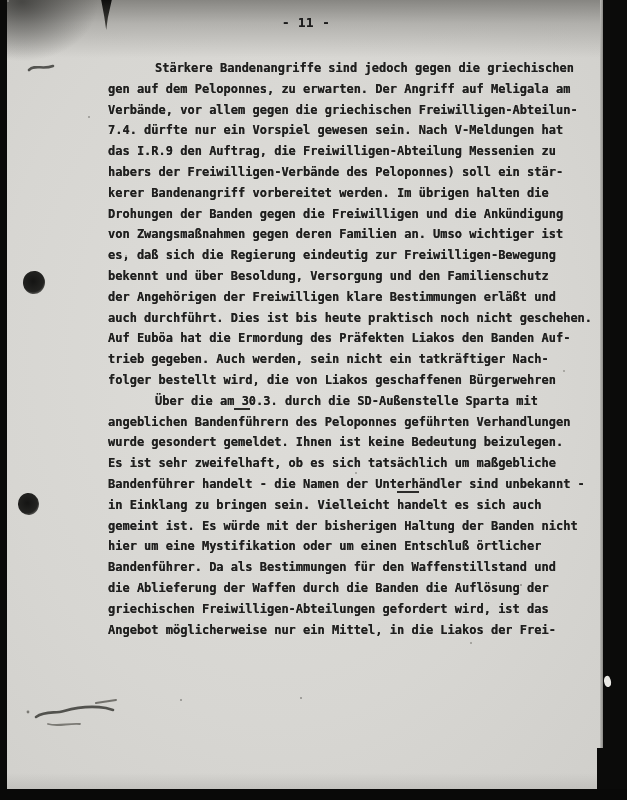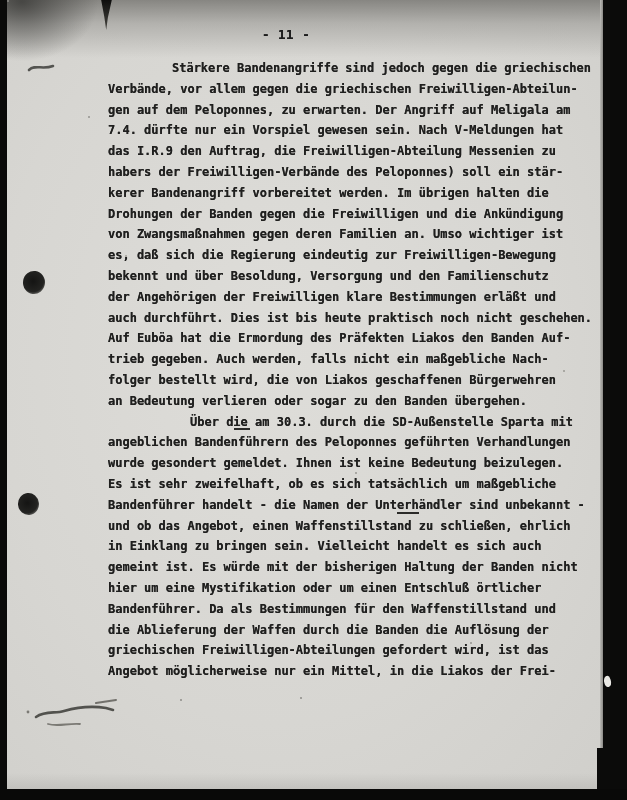--- a/index.html
+++ b/index.html
@@ -51,35 +51,34 @@
   }
   
   .hole{position:absolute;border-radius:50%;
     background:radial-gradient(circle at 45% 45%, #141413 0%, #232321 60%, rgba(70,70,66,0.55) 85%, rgba(70,70,66,0) 100%);}
   .hole1{left:23px;top:271px;width:22px;height:23px;transform:rotate(8deg);}
   .hole2{left:18px;top:493px;width:21px;height:22px;transform:rotate(-6deg);}
   
   .pencil{position:absolute;pointer-events:none;}
   
   .page-number{
-    position:absolute;left:262px;top:15px;
+    position:absolute;left:282px;top:15px;
     font-size:12.5px;font-weight:700;color:#1c1c1c;letter-spacing:0.5px;
     text-shadow:0 0 0.5px rgba(25,25,25,0.85);
     white-space:pre;
-    margin-top:12px;
   }
   .doc-text{
     position:absolute;left:108px;top:58px;width:500px;
     font-size:12px;font-weight:700;color:#1f1f1e;
     text-shadow:0 0 0.4px rgba(25,25,25,0.8);
   }
   .line{
     position:relative;height:20.8px;line-height:20.8px;white-space:pre;
   }
-  .line.indent{padding-left:6.5ch;text-align:center;}
+  .line.indent{padding-left:6.5ch;}
   .umark{
     position:absolute;bottom:2px;height:0;border-bottom:2px solid #2b2b29;
   }
   
   .specks{position:absolute;left:0;top:0;width:2px;height:2px;border-radius:50%;background:#8e8d89;
     box-shadow:
       81px 116px 0 #94938f,
       513px 584px 0 #8a8985,
       173px 699px 0 #8e8d89,
       463px 642px 0 #96958f,
@@ -98,44 +97,42 @@
   <div class="tear-notch"></div>
   <div class="bottom-shade"></div>
   <div class="specks"></div>
 </div>
 
 <div class="page-number">- 11 -</div>
 
 <div class="doc-text">
     <div>
       <div class="line indent">Stärkere Bandenangriffe sind jedoch gegen die griechischen</div>
+      <div class="line">gen auf dem Peloponnes, zu erwarten. Der Angriff auf Meligala am</div>
       <div class="line">Verbände, vor allem gegen die griechischen Freiwilligen-Abteilun-</div>
-      <div class="line">gen auf dem Peloponnes, zu erwarten. Der Angriff auf Meligala am</div>
       <div class="line">7.4. dürfte nur ein Vorspiel gewesen sein. Nach V-Meldungen hat</div>
       <div class="line">das I.R.9 den Auftrag, die Freiwilligen-Abteilung Messenien zu</div>
       <div class="line">habers der Freiwilligen-Verbände des Peloponnes) soll ein stär-</div>
       <div class="line">kerer Bandenangriff vorbereitet werden. Im übrigen halten die</div>
       <div class="line">Drohungen der Banden gegen die Freiwilligen und die Ankündigung</div>
       <div class="line">von Zwangsmaßnahmen gegen deren Familien an. Umso wichtiger ist</div>
       <div class="line">es, daß sich die Regierung eindeutig zur Freiwilligen-Bewegung</div>
       <div class="line">bekennt und über Besoldung, Versorgung und den Familienschutz</div>
       <div class="line">der Angehörigen der Freiwilligen klare Bestimmungen erläßt und</div>
       <div class="line">auch durchführt. Dies ist bis heute praktisch noch nicht geschehen.</div>
       <div class="line">Auf Euböa hat die Ermordung des Präfekten Liakos den Banden Auf-</div>
-      <div class="line">trieb gegeben. Auch werden, falls nicht ein maßgebliche Nach-</div>
+      <div class="line">trieb gegeben. Auch werden, sein nicht ein tatkräftiger Nach-</div>
       <div class="line">folger bestellt wird, die von Liakos geschaffenen Bürgerwehren</div>
-      <div class="line">an Bedeutung verlieren oder sogar zu den Banden übergehen.</div>
     </div>
     <div>
       <div class="line indent">Über die am 30.3. durch die SD-Außenstelle Sparta mit<span class="umark" style="left: 17.5ch; width: 2.2ch;"></span></div>
       <div class="line">angeblichen Bandenführern des Peloponnes geführten Verhandlungen</div>
       <div class="line">wurde gesondert gemeldet. Ihnen ist keine Bedeutung beizulegen.</div>
       <div class="line">Es ist sehr zweifelhaft, ob es sich tatsächlich um maßgebliche</div>
       <div class="line">Bandenführer handelt - die Namen der Unterhändler sind unbekannt -<span class="umark" style="left: 40ch; width: 3ch;"></span></div>
-      <div class="line">und ob das Angebot, einen Waffenstillstand zu schließen, ehrlich</div>
       <div class="line">in Einklang zu bringen sein. Vielleicht handelt es sich auch</div>
       <div class="line">gemeint ist. Es würde mit der bisherigen Haltung der Banden nicht</div>
       <div class="line">hier um eine Mystifikation oder um einen Entschluß örtlicher</div>
       <div class="line">Bandenführer. Da als Bestimmungen für den Waffenstillstand und</div>
       <div class="line">die Ablieferung der Waffen durch die Banden die Auflösung der</div>
       <div class="line">griechischen Freiwilligen-Abteilungen gefordert wird, ist das</div>
       <div class="line">Angebot möglicherweise nur ein Mittel, in die Liakos der Frei-</div>
     </div>
   </div>
 

